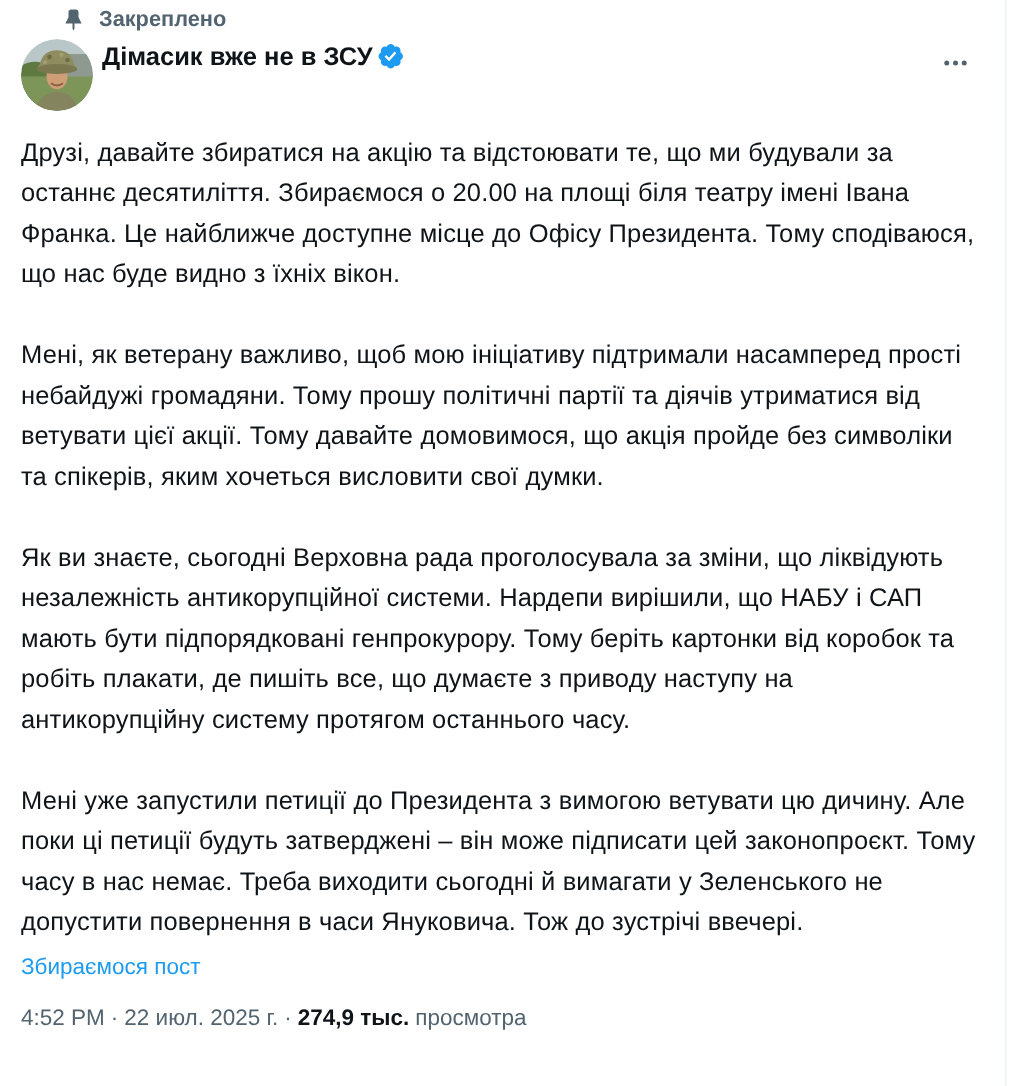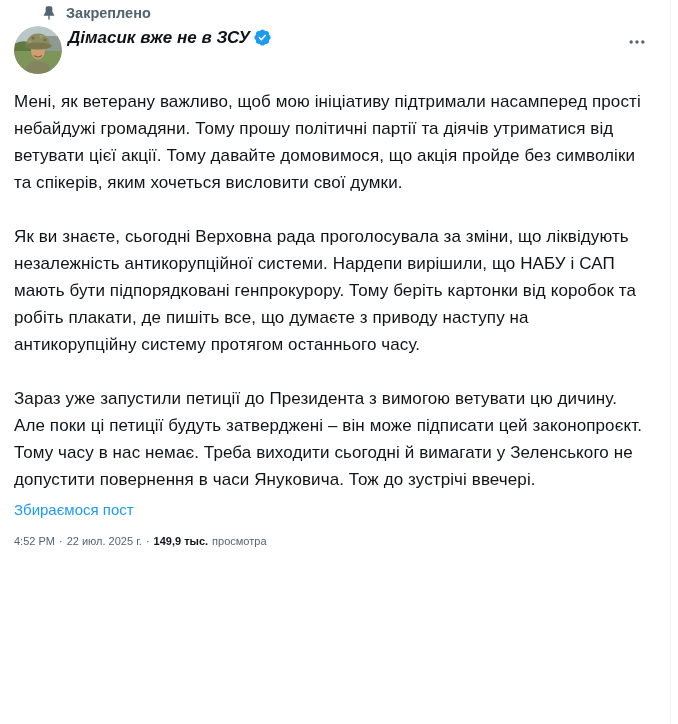--- a/index.html
+++ b/index.html
@@ -32,21 +32,21 @@
   .header-row {
     display: flex; align-items: flex-start;
     margin-top: 5px; padding-left: 14px; padding-right: 18px;
     position: relative;
   }
   .avatar {
     width: 48px; height: 48px; border-radius: 50%;
     overflow: hidden; flex: 0 0 auto; cursor: pointer;
     display: block;
   }
-  .user-block { margin-left: 6px; min-width: 0; font-style: italic; }
+  .user-block { margin-left: 6px; min-width: 0; }
   .name-line { display: flex; align-items: center; height: 23px; }
   .display-name {
     font-size: 17px; font-weight: 700; color: #0f1419;
     white-space: nowrap; cursor: pointer;
   }
   .verified-icon { width: 19px; height: 19px; margin-left: 3px; cursor: pointer; }
   .handle {
     font-size: 15.5px; color: #536471; margin-top: 2px; cursor: pointer;
   }
   .more-button {
@@ -63,21 +63,21 @@
   }
   .post-body p { margin: 0 0 27px 0; }
   .post-body p:last-child { margin-bottom: 0; }
   .translate-link {
     display: inline-block;
     margin: 8px 0 0 14px;
     font-size: 15px; color: #1d9bf0; text-decoration: none; cursor: pointer;
   }
   .meta-row {
     margin: 16px 0 0 14px;
-    font-size: 11px; color: #536471;
+    font-size: 15px; color: #536471;
     display: flex; align-items: baseline; gap: 4px;
   }
   .meta-row .views-count { color: #0f1419; font-weight: 700; }
   .meta-link { cursor: pointer; }
 </style>
 </head>
 <body>
 
 <div class="tweet-column">
 
@@ -127,31 +127,32 @@
       <svg width="20" height="20" viewBox="0 0 24 24" aria-hidden="true">
         <circle cx="5" cy="12" r="2" fill="#536471"></circle>
         <circle cx="12" cy="12" r="2" fill="#536471"></circle>
         <circle cx="19" cy="12" r="2" fill="#536471"></circle>
       </svg>
     </button>
   </div>
 
   
   <div class="post-body">
+    <p>Друзі, давайте збиратися на акцію та відстоювати те, що ми будували за останнє десятиліття. Збираємося о 20.00 на площі біля театру імені Івана Франка. Це найближче доступне місце до Офісу Президента. Тому сподіваюся, що нас буде видно з їхніх вікон.</p>
     <p>Мені, як ветерану важливо, щоб мою ініціативу підтримали насамперед прості небайдужі громадяни. Тому прошу політичні партії та діячів утриматися від ветувати цієї акції. Тому давайте домовимося, що акція пройде без символіки та спікерів, яким хочеться висловити свої думки.</p>
     <p>Як ви знаєте, сьогодні Верховна рада проголосувала за зміни, що ліквідують незалежність антикорупційної системи. Нардепи вирішили, що НАБУ і САП мають бути підпорядковані генпрокурору. Тому беріть картонки від коробок та робіть плакати, де пишіть все, що думаєте з приводу наступу на антикорупційну систему протягом останнього часу.</p>
-    <p>Зараз уже запустили петиції до Президента з вимогою ветувати цю дичину. Але поки ці петиції будуть затверджені – він може підписати цей законопроєкт. Тому часу в нас немає. Треба виходити сьогодні й вимагати у Зеленського не допустити повернення в часи Януковича. Тож до зустрічі ввечері.</p>
+    <p>Мені уже запустили петиції до Президента з вимогою ветувати цю дичину. Але поки ці петиції будуть затверджені – він може підписати цей законопроєкт. Тому часу в нас немає. Треба виходити сьогодні й вимагати у Зеленського не допустити повернення в часи Януковича. Тож до зустрічі ввечері.</p>
   </div>
 
   
   <a class="translate-link">Збираємося пост</a>
 
   
   <div class="meta-row">
     <span class="meta-link">4:52 PM</span>
     <span>·</span>
     <span class="meta-link">22 июл. 2025 г.</span>
     <span>·</span>
-    <span class="views-count">149,9 тыс.</span>
+    <span class="views-count">274,9 тыс.</span>
     <span>просмотра</span>
   </div>
 
 </div>
 
 </body></html>

